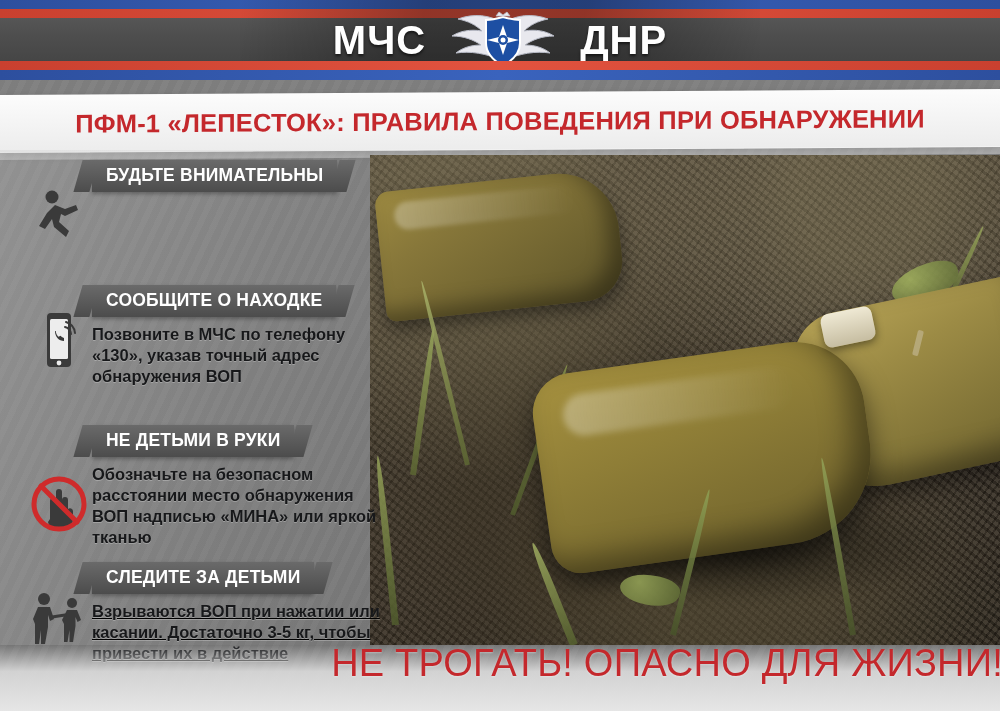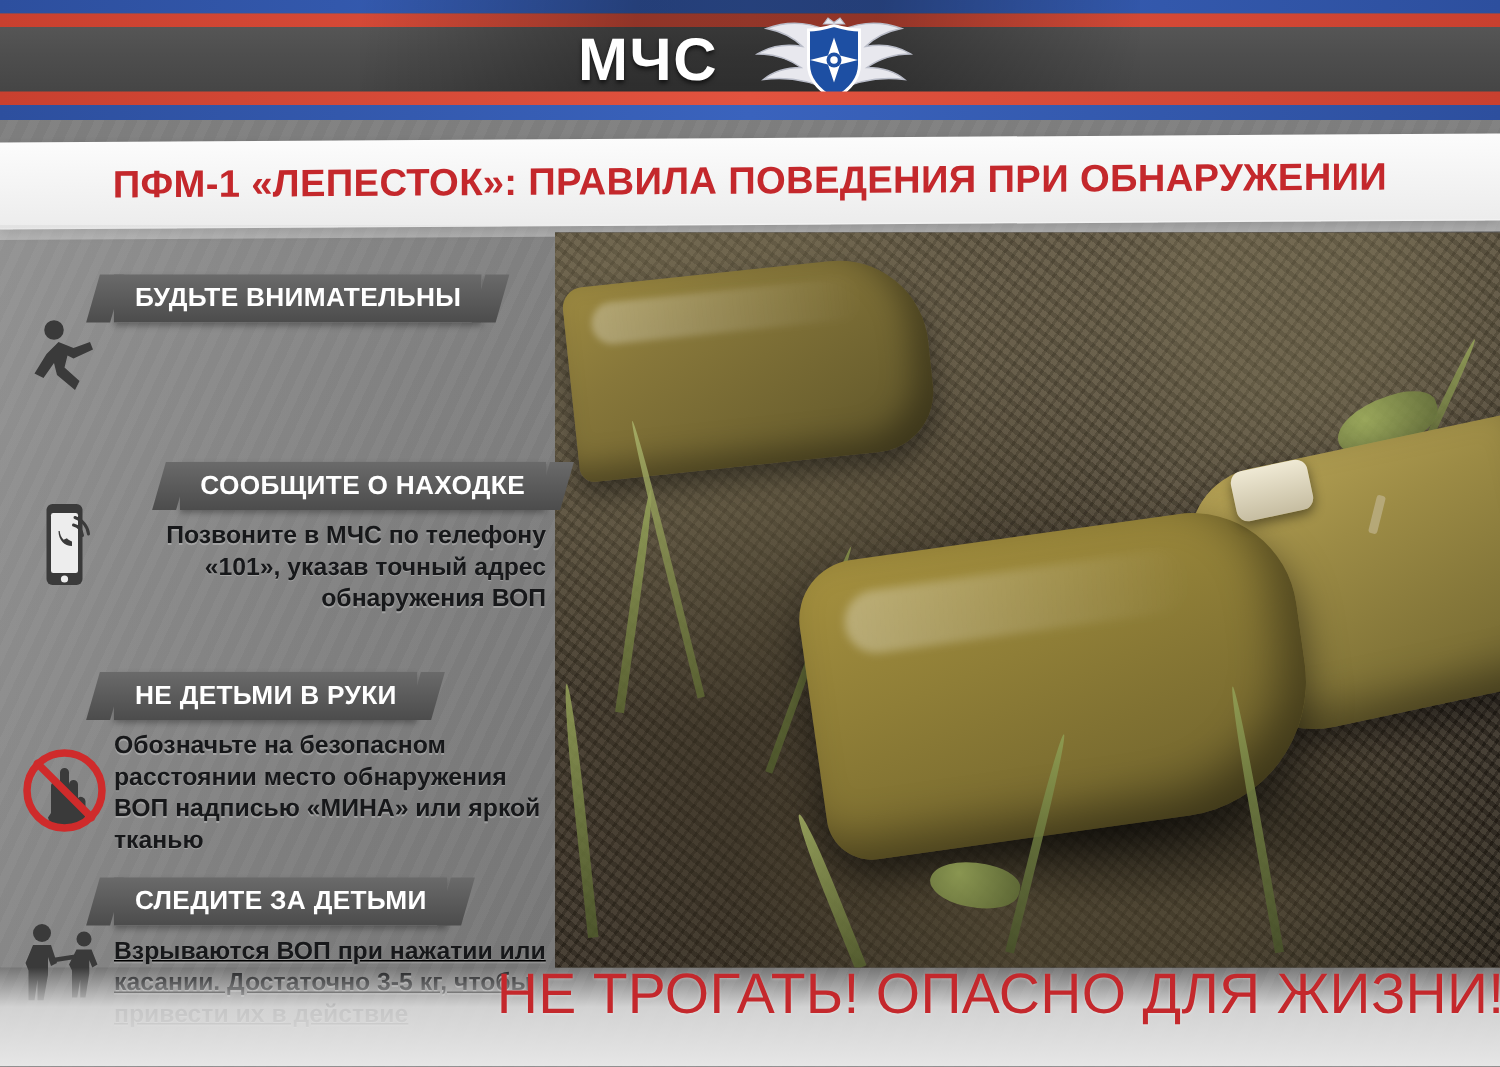--- a/index.html
+++ b/index.html
@@ -139,21 +139,21 @@
   .mine-mark{
     position:absolute;left:545px;top:175px;width:6px;height:26px;
     background:#b8ab7d;transform:rotate(14deg);border-radius:2px;opacity:.9;
   }
   .photo-shadow{
     position:absolute;left:150px;top:330px;width:430px;height:120px;
     background:radial-gradient(ellipse at center, rgba(0,0,0,.55) 0%, rgba(0,0,0,0) 70%);
     filter:blur(4px);
   }
   
-  .block{position:absolute;left:4px;width:360px;margin-top:23px;}
+  .block{position:absolute;left:20px;width:360px;}
   .blk-label{
     position:relative;display:inline-block;
     padding:5px 14px 6px 14px;
     background:linear-gradient(180deg,#6a6a6a 0%,#4c4c4c 100%);
     color:#ffffff;font-size:17.5px;font-weight:bold;letter-spacing:.2px;
     white-space:nowrap;
     box-shadow:0 2px 4px rgba(0,0,0,.3);
   }
   .blk-label:before{
     content:"";position:absolute;left:-14px;top:0;width:16px;height:100%;
@@ -213,20 +213,21 @@
 
           <g fill="#ffffff">
             <path d="M59 16 L63 28 L75 31 L63 34 L59 46 L55 34 L43 31 L55 28 Z"></path>
             <circle cx="59" cy="31" r="5" fill="#1d4fa3"></circle>
             <circle cx="59" cy="31" r="2.5" fill="#ffffff"></circle>
           </g>
 
           <path d="M52 7 L55 3 L59 6 L63 3 L66 7 Z" fill="#e8e8ee" stroke="#b9bcc8" stroke-width="0.8"></path>
         </svg>
       </span>
+      <span class="hdr-word">ДНР</span>
     </div>
     <div class="hdr-stripe s4"></div>
     <div class="hdr-stripe s3"></div>
   </div>
 
   <div class="title-ribbon"></div>
   <div class="title-text">ПФМ-1 «ЛЕПЕСТОК»: ПРАВИЛА ПОВЕДЕНИЯ ПРИ ОБНАРУЖЕНИИ</div>
 
   <div class="brush-left"></div>
 
@@ -256,35 +257,35 @@
       <svg width="48" height="52" viewBox="0 0 48 52">
         <circle cx="17" cy="8" r="6.5" fill="#3a3a3a"></circle>
         <path d="M20 16 L30 20 L41 16 L43 21 L30 27 L26 25 L24 33 L34 42 L31 48 L19 38 L17 30 L10 40 L4 37 L12 24 Z" fill="#3a3a3a"></path>
       </svg>
     </div>
     <div class="blk-label-wrap">
       <span class="blk-label">БУДЬТЕ ВНИМАТЕЛЬНЫ</span>
     </div>
   </div>
 
-  <div class="block" style="top:285px;text-align:right;">
+  <div class="block" style="top:285px;">
     <div class="blk-icon">
       <svg width="40" height="58" viewBox="0 0 40 58">
         <rect x="8" y="2" width="24" height="54" rx="4" fill="#3a3a3a"></rect>
         <rect x="11" y="8" width="18" height="40" rx="1.5" fill="#ededed"></rect>
         <circle cx="20" cy="52" r="2.4" fill="#ededed"></circle>
         <path d="M16 20 c0 6 4 10 9 10 l0 -3 c-1.6 -0.6 -2.6 -1.2 -3.4 -2.2 l-2.2 1 c-1.6 -1.6 -2.4 -3.4 -2.6 -5.8 z" fill="#3a3a3a"></path>
         <path d="M26 16 a8 8 0 0 1 6 7" stroke="#3a3a3a" stroke-width="2" fill="none" stroke-linecap="round"></path>
         <path d="M27 11 a13 13 0 0 1 9 11" stroke="#3a3a3a" stroke-width="2" fill="none" stroke-linecap="round"></path>
       </svg>
     </div>
     <div class="blk-label-wrap">
       <span class="blk-label">СООБЩИТЕ О НАХОДКЕ</span>
     </div>
-    <div class="blk-body">Позвоните в МЧС по телефону «101», указав точный адрес обнаружения ВОП</div>
+    <div class="blk-body">Позвоните в МЧС по телефону «130», указав точный адрес обнаружения ВОП</div>
   </div>
 
   <div class="block" style="top:425px;">
     <div class="blk-icon" style="top:50px;">
       <svg width="58" height="58" viewBox="0 0 58 58">
         <path d="M20 44 L20 26 a3 3 0 0 1 6 0 l0 -9 a3 3 0 0 1 6 0 l0 8 a3 3 0 0 1 6 0 l0 9 a3 3 0 0 1 5 2 l0 8 c0 6 -5 10 -11 10 l-6 0 c-4 0 -7 -3 -8 -7 z" fill="#3a3a3a"></path>
         <circle cx="29" cy="29" r="25" fill="none" stroke="#cf2b2b" stroke-width="5"></circle>
         <line x1="11" y1="11" x2="47" y2="47" stroke="#cf2b2b" stroke-width="5" stroke-linecap="round"></line>
       </svg>
     </div>

